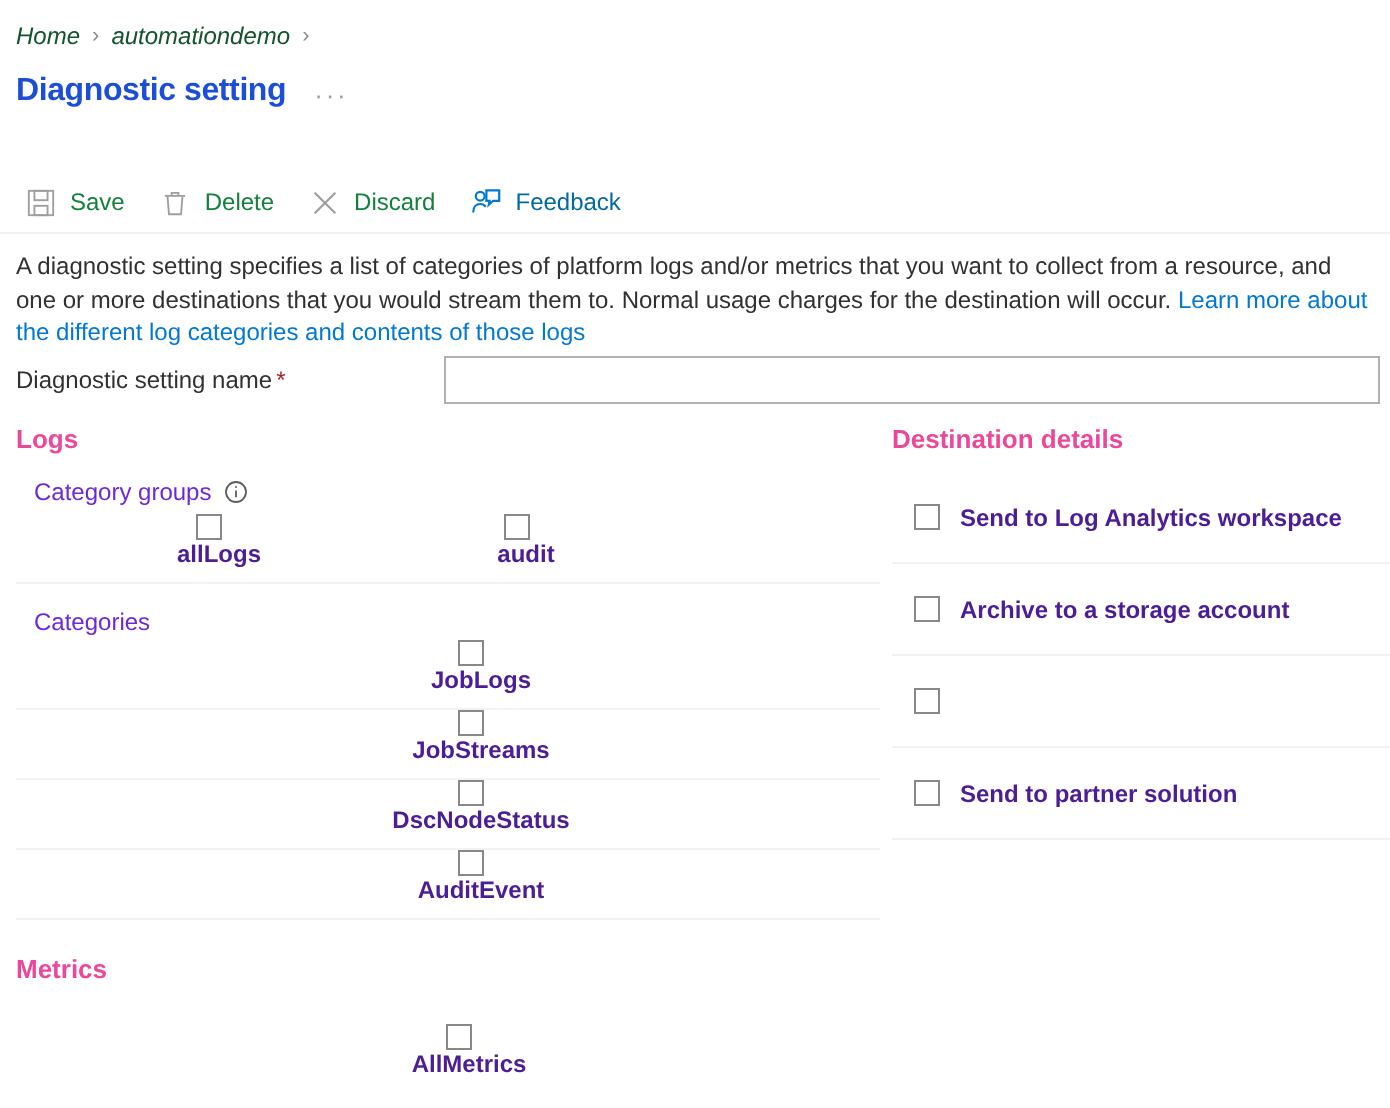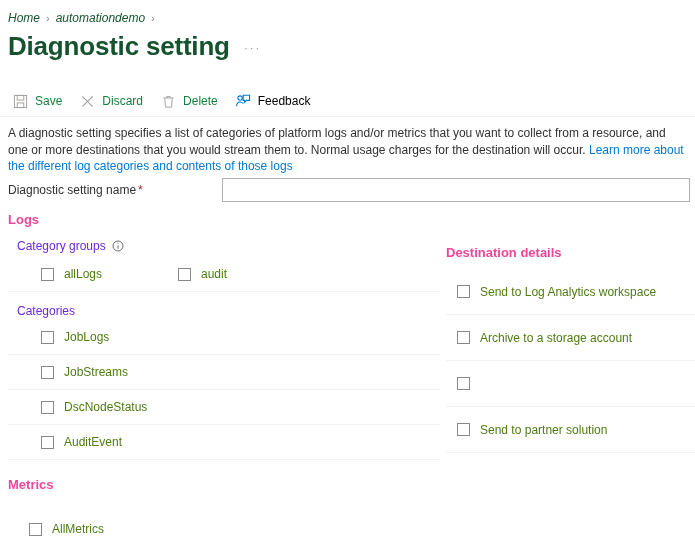--- a/index.html
+++ b/index.html
@@ -37,23 +37,23 @@
   }
 
   
   .title-row {
     position: absolute;
     left: 8px; top: 32px;
     display: flex;
     align-items: baseline;
   }
   .page-title {
-    font-size: 26px;
+    font-size: 16px;
     font-weight: 600;
-    color: #14532d;
+    color: #1d4ed8;
     letter-spacing: -0.2px;
     line-height: 28px;
   }
   .ellipsis-menu {
     margin-left: 14px;
     color: #a19f9d;
     font-size: 13px;
     letter-spacing: 1.4px;
     cursor: pointer;
     line-height: 14px;
@@ -73,21 +73,21 @@
     display: flex;
     align-items: center;
     height: 26px;
     padding: 0 7px 0 4px;
     margin-right: 6px;
     font-size: 12px;
     cursor: pointer;
     white-space: nowrap;
   }
   .cmd.disabled { color: #15803d; cursor: default; }
-  .cmd.enabled  { color: #000000; }
+  .cmd.enabled  { color: #0369a1; }
   .cmd .glyph {
     display: inline-flex;
     width: 17px; height: 17px;
     align-items: center;
     justify-content: center;
     margin-right: 6px;
   }
   .cmd svg { display: block; }
 
   .cmdbar-divider {
@@ -166,35 +166,37 @@
     color: #605e5c;
     cursor: pointer;
   }
 
   
   .cbrow {
     display: flex;
     align-items: center;
     height: 34px;
     cursor: pointer;
+    flex-direction: column;
   }
   .cbrow.indent  { padding-left: 33px; }
   .cbrow.indent2 { padding-left: 21px; }
   .cb {
     width: 13px; height: 13px;
     min-width: 13px;
     border: 1px solid #8a8886;
     background: #ffffff;
     margin-right: 10px;
     cursor: pointer;
   }
   .cblabel {
     font-size: 12px;
-    color: #4d7c0f;
+    color: #4c1d95;
     white-space: nowrap;
+    font-weight: bold;
   }
   .hr {
     height: 1px;
     background: #f3f2f1;
     width: 100%;
   }
 
   .groups-grid {
     display: flex;
     padding-left: 0;
@@ -226,37 +228,37 @@
         <rect x="1.5" y="1.5" width="13" height="13"></rect>
         <rect x="4.5" y="1.5" width="7" height="5"></rect>
         <rect x="4.5" y="9.5" width="7" height="5"></rect>
       </svg>
     </span>
     <span>Save</span>
   </div>
 
   <div class="cmd disabled">
     <span class="glyph">
-      <svg width="15" height="15" viewBox="0 0 16 16" stroke="#a19f9d" stroke-width="1.2">
-        <line x1="2.5" y1="2.5" x2="13.5" y2="13.5"></line>
-        <line x1="13.5" y1="2.5" x2="2.5" y2="13.5"></line>
-      </svg>
-    </span>
-    <span>Discard</span>
-  </div>
-
-  <div class="cmd disabled">
-    <span class="glyph">
       <svg width="15" height="15" viewBox="0 0 16 16" fill="none" stroke="#a19f9d" stroke-width="1">
         <path d="M4 4.5 L4.8 14 L11.2 14 L12 4.5"></path>
         <line x1="2.6" y1="4.2" x2="13.4" y2="4.2"></line>
         <path d="M6.2 4.2 L6.2 2.6 L9.8 2.6 L9.8 4.2"></path>
       </svg>
     </span>
     <span>Delete</span>
+  </div>
+
+  <div class="cmd disabled">
+    <span class="glyph">
+      <svg width="15" height="15" viewBox="0 0 16 16" stroke="#a19f9d" stroke-width="1.2">
+        <line x1="2.5" y1="2.5" x2="13.5" y2="13.5"></line>
+        <line x1="13.5" y1="2.5" x2="2.5" y2="13.5"></line>
+      </svg>
+    </span>
+    <span>Discard</span>
   </div>
 
   <div class="cmd enabled">
     <span class="glyph">
       <svg width="16" height="16" viewBox="0 0 16 16" fill="none" stroke="#0078d4" stroke-width="1.1">
         <circle cx="5.1" cy="5.1" r="2.2"></circle>
         <path d="M1.6 13.2 C1.6 10.4 3.2 9 5.1 9 C6.2 9 7.2 9.5 7.9 10.4"></path>
         <path d="M8.2 2.2 L14.6 2.2 L14.6 7.4 L11.6 7.4 L9.4 9.4 L9.8 7.4 L8.2 7.4 Z"></path>
       </svg>
     </span>
@@ -339,21 +341,21 @@
     <div class="cbrow indent2">
       <span class="cb"></span>
       <span class="cblabel">AllMetrics</span>
     </div>
   </div>
 
 </div>
 
 <div class="col-right">
 
-  <div class="section-head" style="margin-bottom:9px;margin-top:33px;">Destination details</div>
+  <div class="section-head" style="margin-bottom:9px;">Destination details</div>
 
   <div class="right-row">
     <span class="cb"></span>
     <span class="cblabel">Send to Log Analytics workspace</span>
   </div>
   <div class="hr"></div>
 
   <div class="right-row">
     <span class="cb"></span>
     <span class="cblabel">Archive to a storage account</span>

